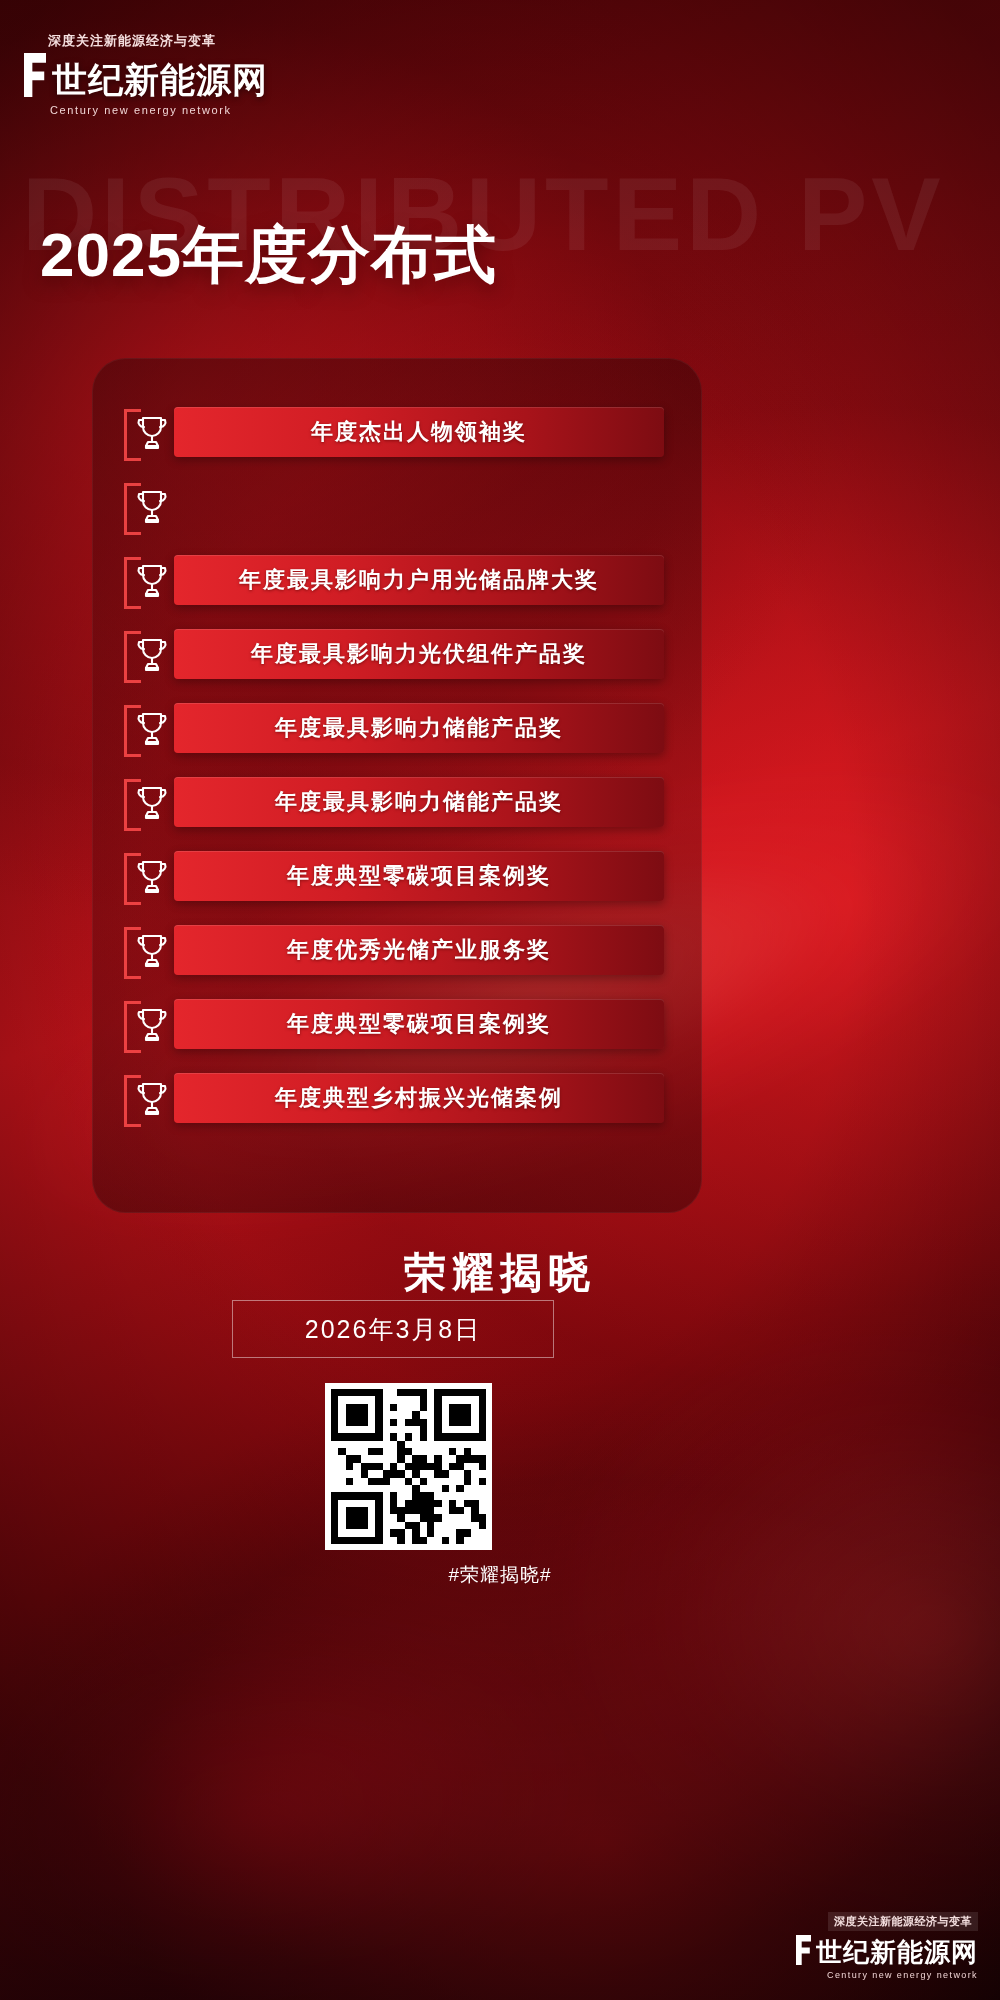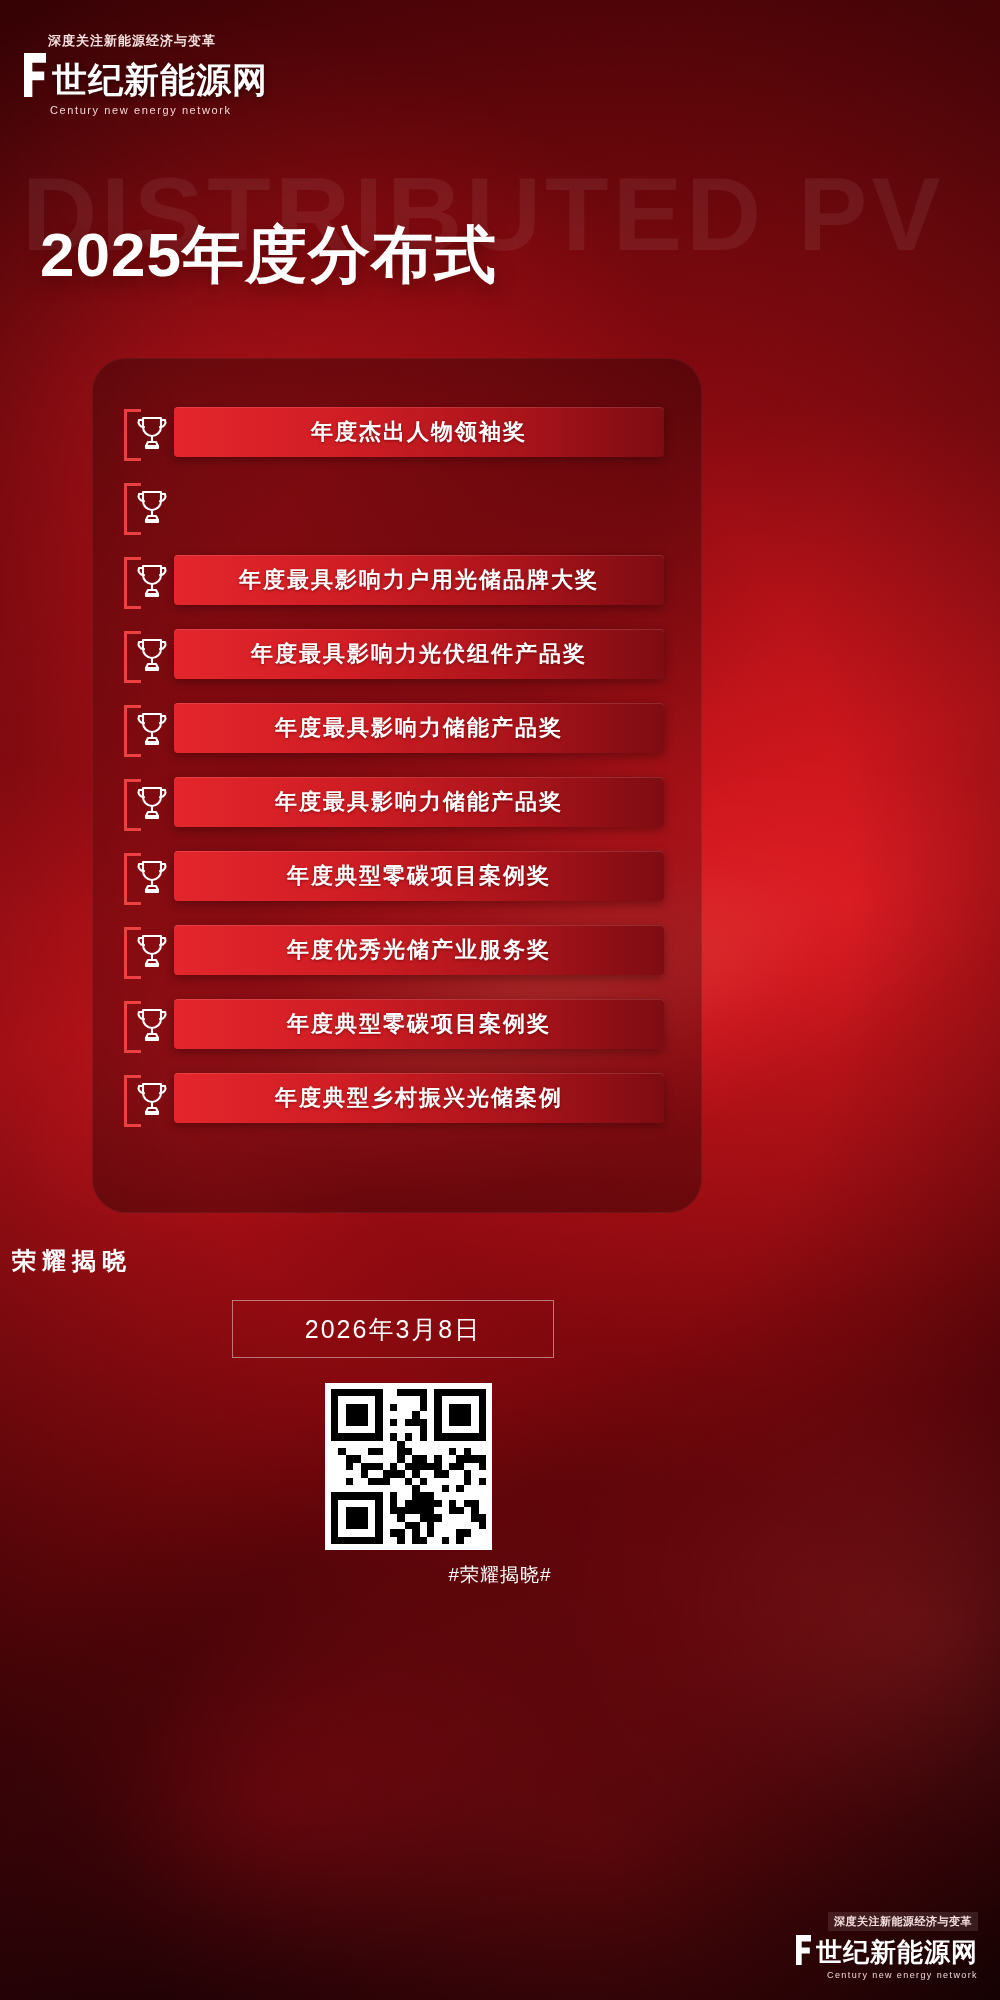--- a/index.html
+++ b/index.html
@@ -187,26 +187,25 @@
     white-space: nowrap;
     text-shadow: 0 1px 3px rgba(80,0,0,0.6);
     text-align: right;
   }
 
   
   .reveal-title {
     position: absolute;
     left: 0; right: 0;
     top: 1245px;
-    text-align: left;
+    text-align: center;
     color: #ffffff;
-    font-size: 24px;
+    font-size: 42px;
     font-weight: bold;
     letter-spacing: 6px;
-    padding-left: 12px;
   }
   .date-box {
     position: absolute;
     left: 232px;
     top: 1300px;
     width: 320px;
     height: 56px;
     border: 1px solid rgba(255,255,255,0.45);
     display: flex;
     align-items: center;

